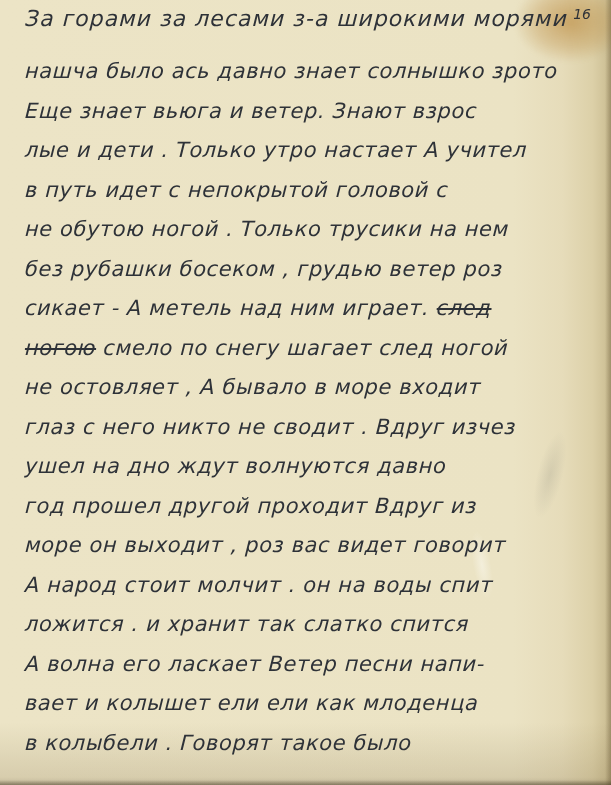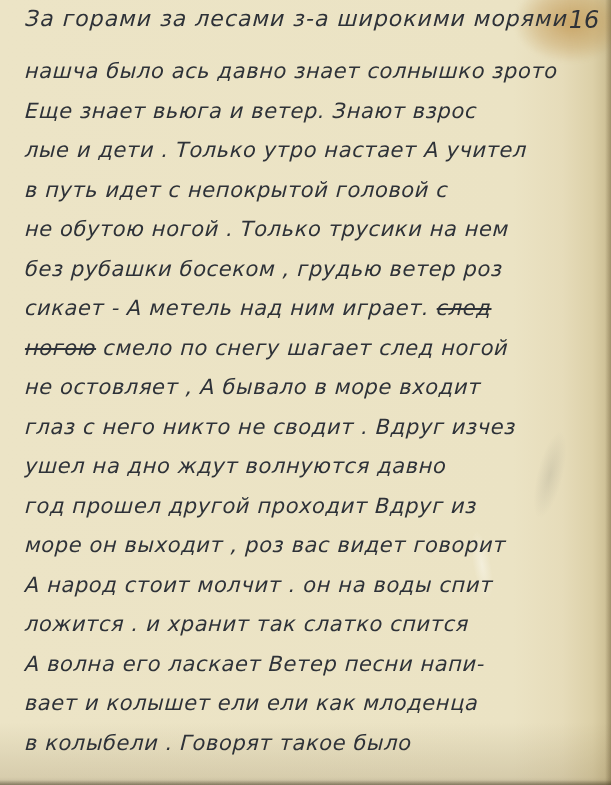--- a/index.html
+++ b/index.html
@@ -77,21 +77,21 @@
     font-style: italic;
     transform: skewX(-3deg);
     transform-origin: left top;
   }
   .title {
     font-size: 22px;
     letter-spacing: 1px;
     white-space: nowrap;
   }
   .pagenum {
-    font-size: 24px;
+    font-size: 14px;
     padding-right: 6px;
     font-style: italic;
     color: #2e3238;
   }
   .body {
     position: absolute;
     top: 52px;
     left: 26px;
     width: 570px;
   }

